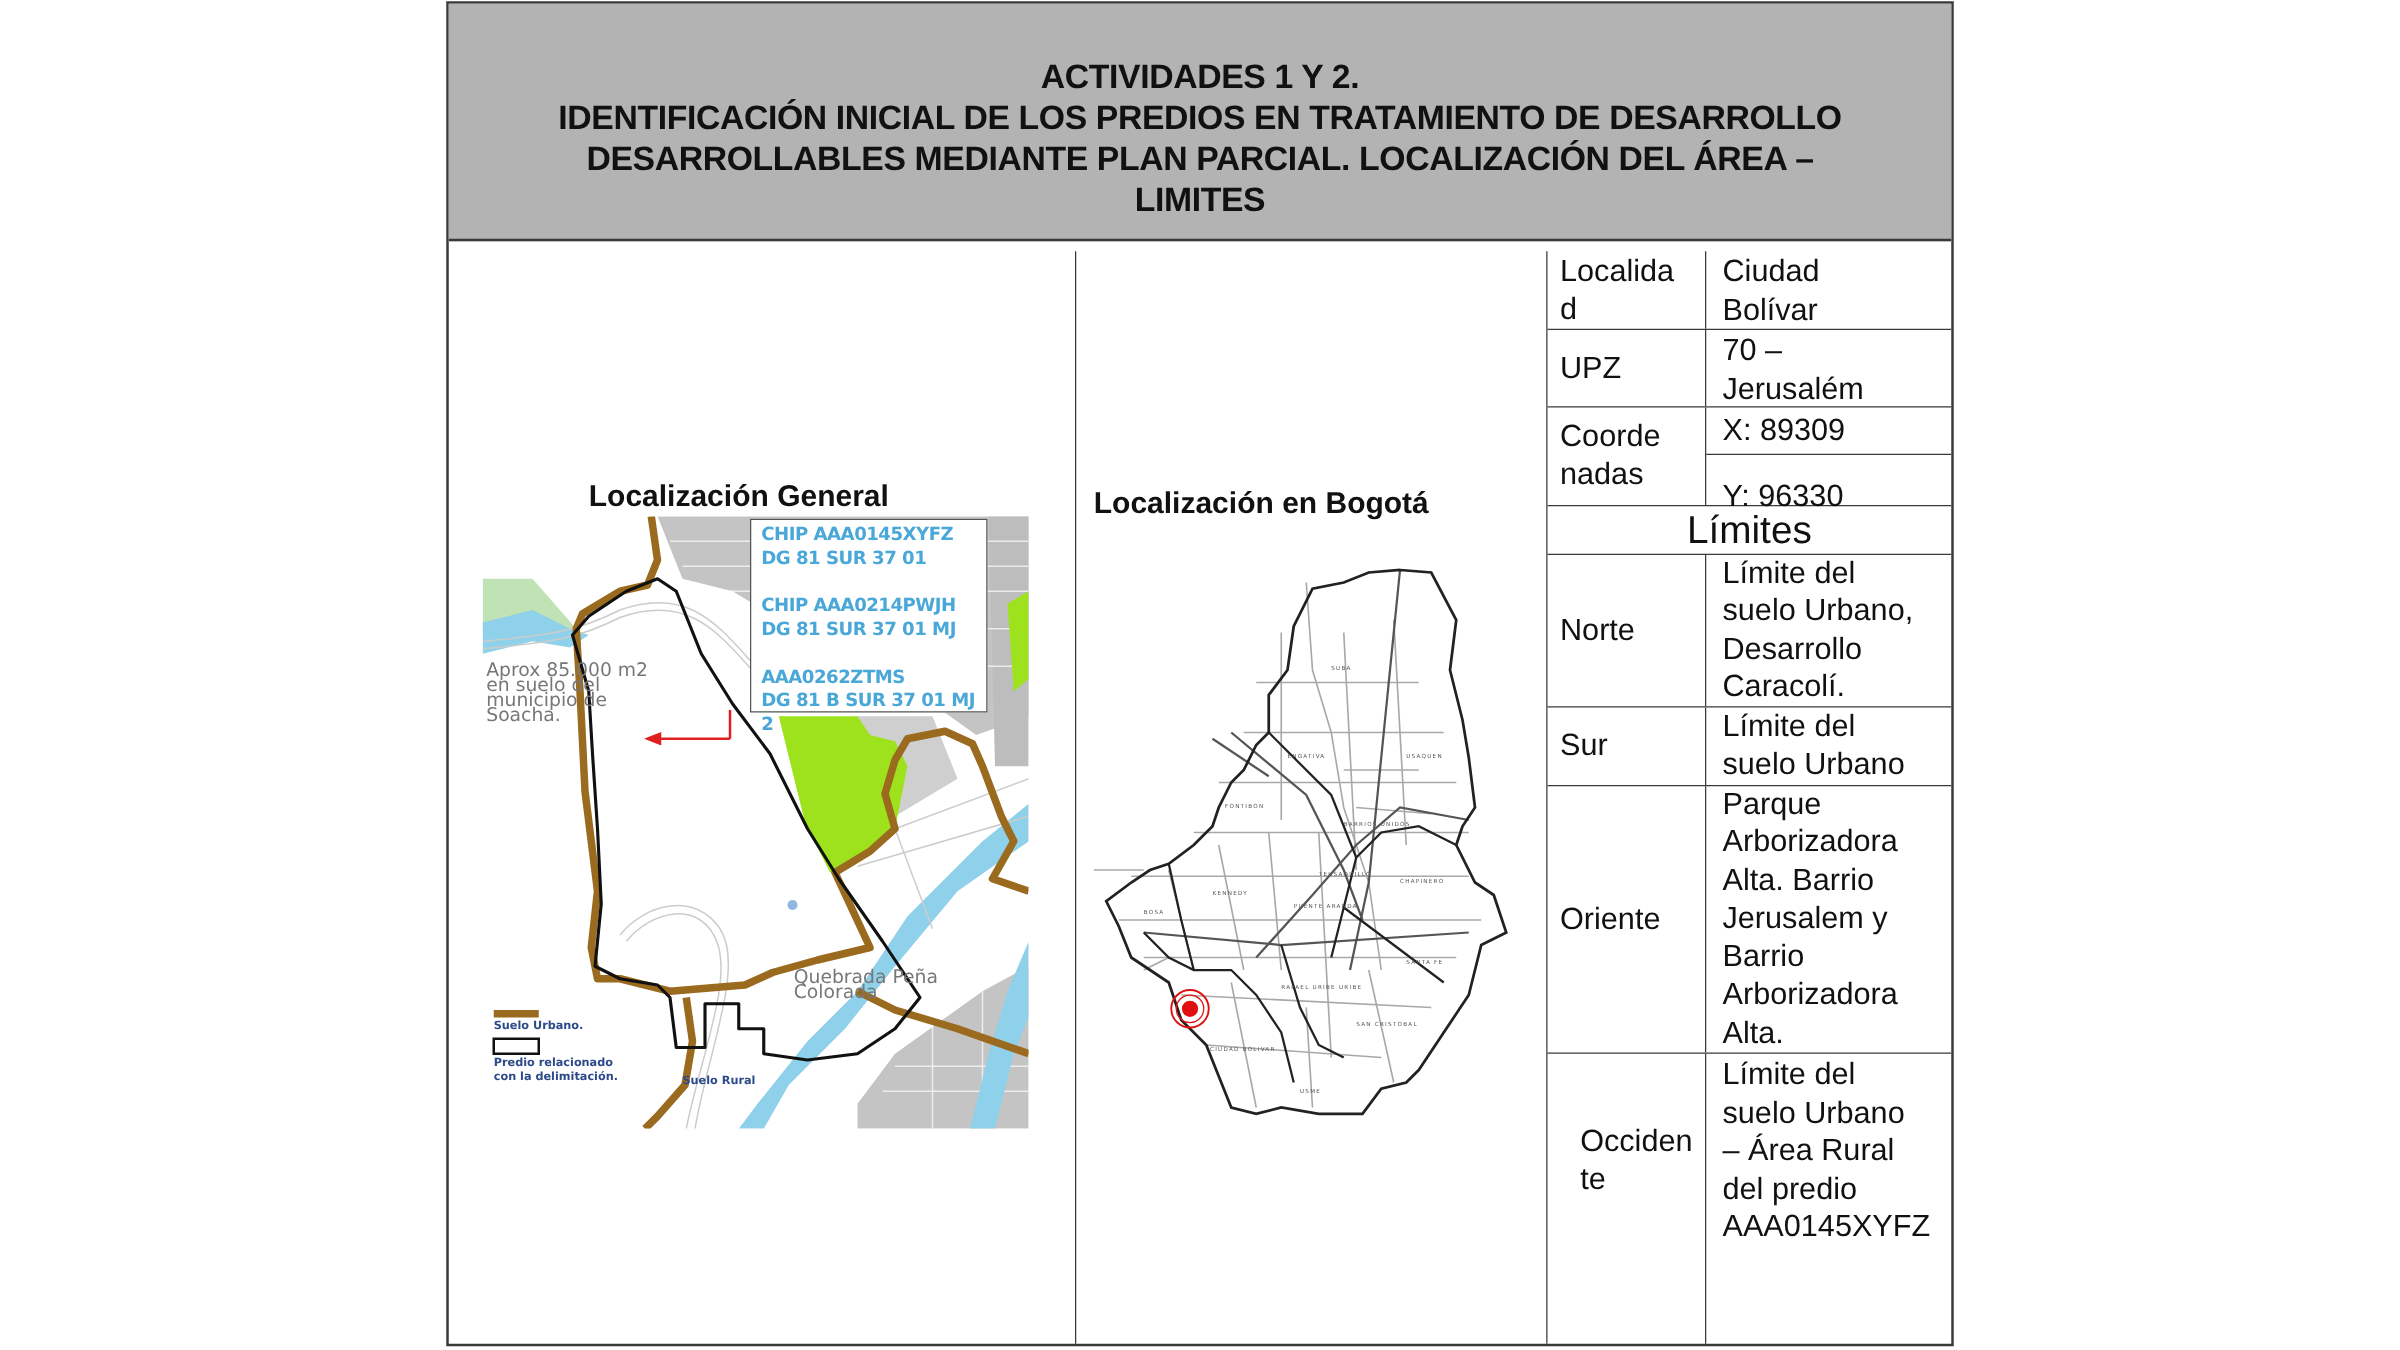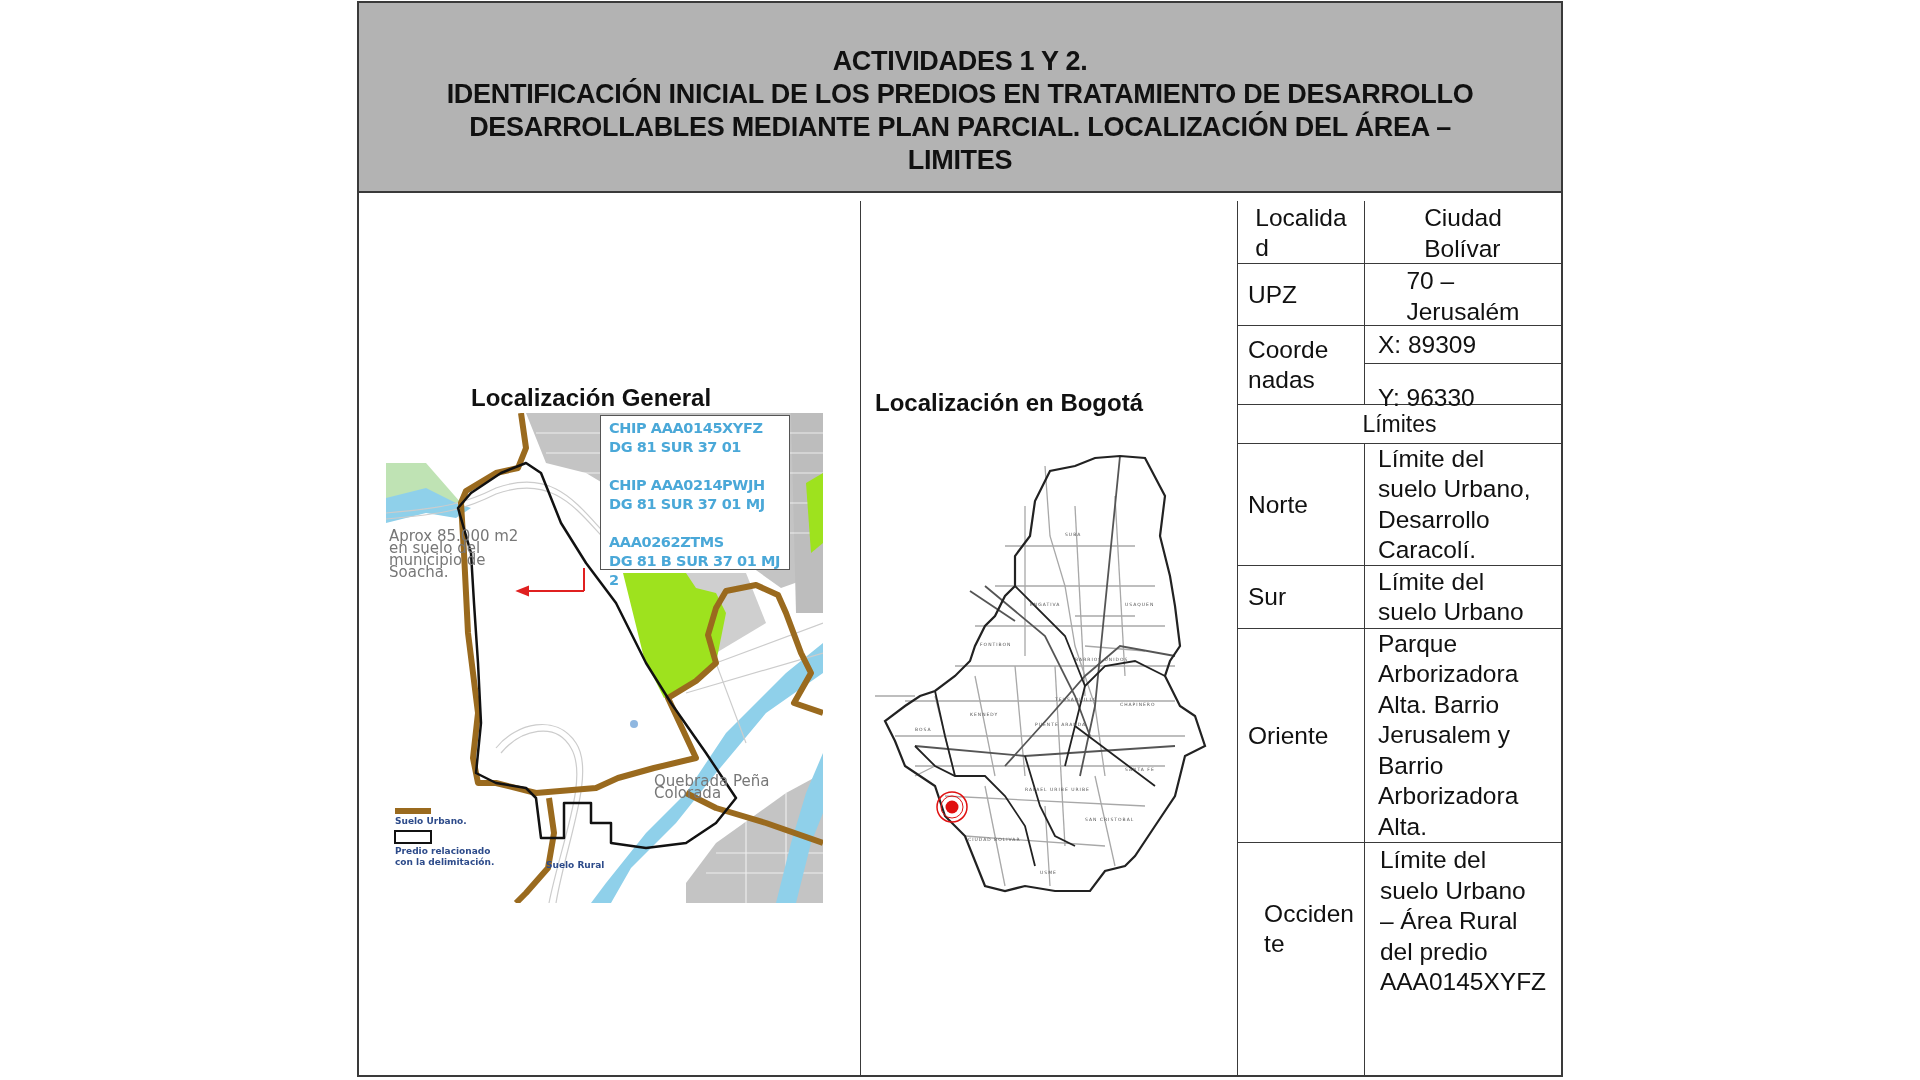--- a/index.html
+++ b/index.html
@@ -19,24 +19,24 @@
   .map-a { left:27px; top:212px; width:437px; height:490px; overflow:hidden; }
   .map-b { left:14px; top:245px; width:340px; height:450px; }
   .chip-box { position:absolute; left:214px; top:2px; width:190px; height:155px; background:#fff; border:1.5px solid #555; box-sizing:border-box; padding:3px 8px; color:#4aa8d8; font-weight:bold; font-size:14.5px; line-height:19px; font-family:"DejaVu Sans", sans-serif; letter-spacing:-0.4px; }
   .chip-box .gap { height:19px; }
   .map-note { position:absolute; color:#777; font-size:15px; line-height:12px; font-family:"DejaVu Sans", sans-serif; }
   .legend-label { position:absolute; color:#2d4b8a; font-size:9px; line-height:11px; font-weight:bold; font-family:"DejaVu Sans", sans-serif; }
   .info-table { position:absolute; left:0; top:0; right:0; bottom:0; }
   .row { position:absolute; left:0; right:0; border-bottom:1.5px solid #3a3a3a; box-sizing:border-box; }
   .row .k { position:absolute; left:0; top:0; bottom:0; width:127px; border-right:1.5px solid #3a3a3a; box-sizing:border-box; padding:0 10px; display:flex; align-items:center; font-size:24.5px; line-height:30px; }
   .row .v { position:absolute; left:127px; right:0; top:0; bottom:0; padding:0 13px; display:flex; align-items:center; font-size:24.5px; line-height:30.5px; }
-  .row .k.top, .row .v.top { align-items:flex-start; padding-top:2px;justify-content:center; }
+  .row .k.top, .row .v.top { align-items:flex-start; padding-top:2px; }
   .row .k span, .row .v span { white-space:pre-line; }
   .subrow { position:absolute; left:127px; right:0; box-sizing:border-box; padding:0 13px; font-size:24.5px; display:flex; align-items:center; }
-  .limites-head { justify-content:center; display:flex; align-items:center; font-size:23px; }
+  .limites-head { justify-content:center; display:flex; align-items:center; font-size:31px; }
 </style>
 </head>
 <body>
 
 <div class="sheet">
 
   <div class="header">
     <div class="header-text">
       <div>ACTIVIDADES 1 Y 2.</div>
       <div>IDENTIFICACIÓN INICIAL DE LOS PREDIOS EN TRATAMIENTO DE DESARROLLO</div>
@@ -116,21 +116,21 @@
         <div>CHIP AAA0214PWJH</div>
         <div>DG 81 SUR 37 01 MJ</div>
         <div class="gap"></div>
         <div>AAA0262ZTMS</div>
         <div>DG 81 B SUR 37 01 MJ 2</div>
       </div>
       <div class="map-note" style="left:3px; top:117px; white-space:pre-line;">Aprox 85.000 m2
 en suelo del
 municipio de
 Soacha.</div>
-      <div class="map-note" style="left:268px; top:362px; white-space:pre-line;">Quebrada Peña
+      <div class="map-note" style="left:249px; top:362px; white-space:pre-line;">Quebrada Peña
 Colorada</div>
       <div class="legend-label" style="left:160px; top:447px;">Suelo Rural</div>
       <div class="legend-label" style="left:9px; top:403px;">Suelo Urbano.</div>
       <div class="legend-label" style="left:9px; top:433px; white-space:pre-line;">Predio relacionado
 con la delimitación.</div>
     </div>
   </div>
 
   <div class="col col-b">
     <div class="map-title map-b-title">Localización en Bogotá</div>

